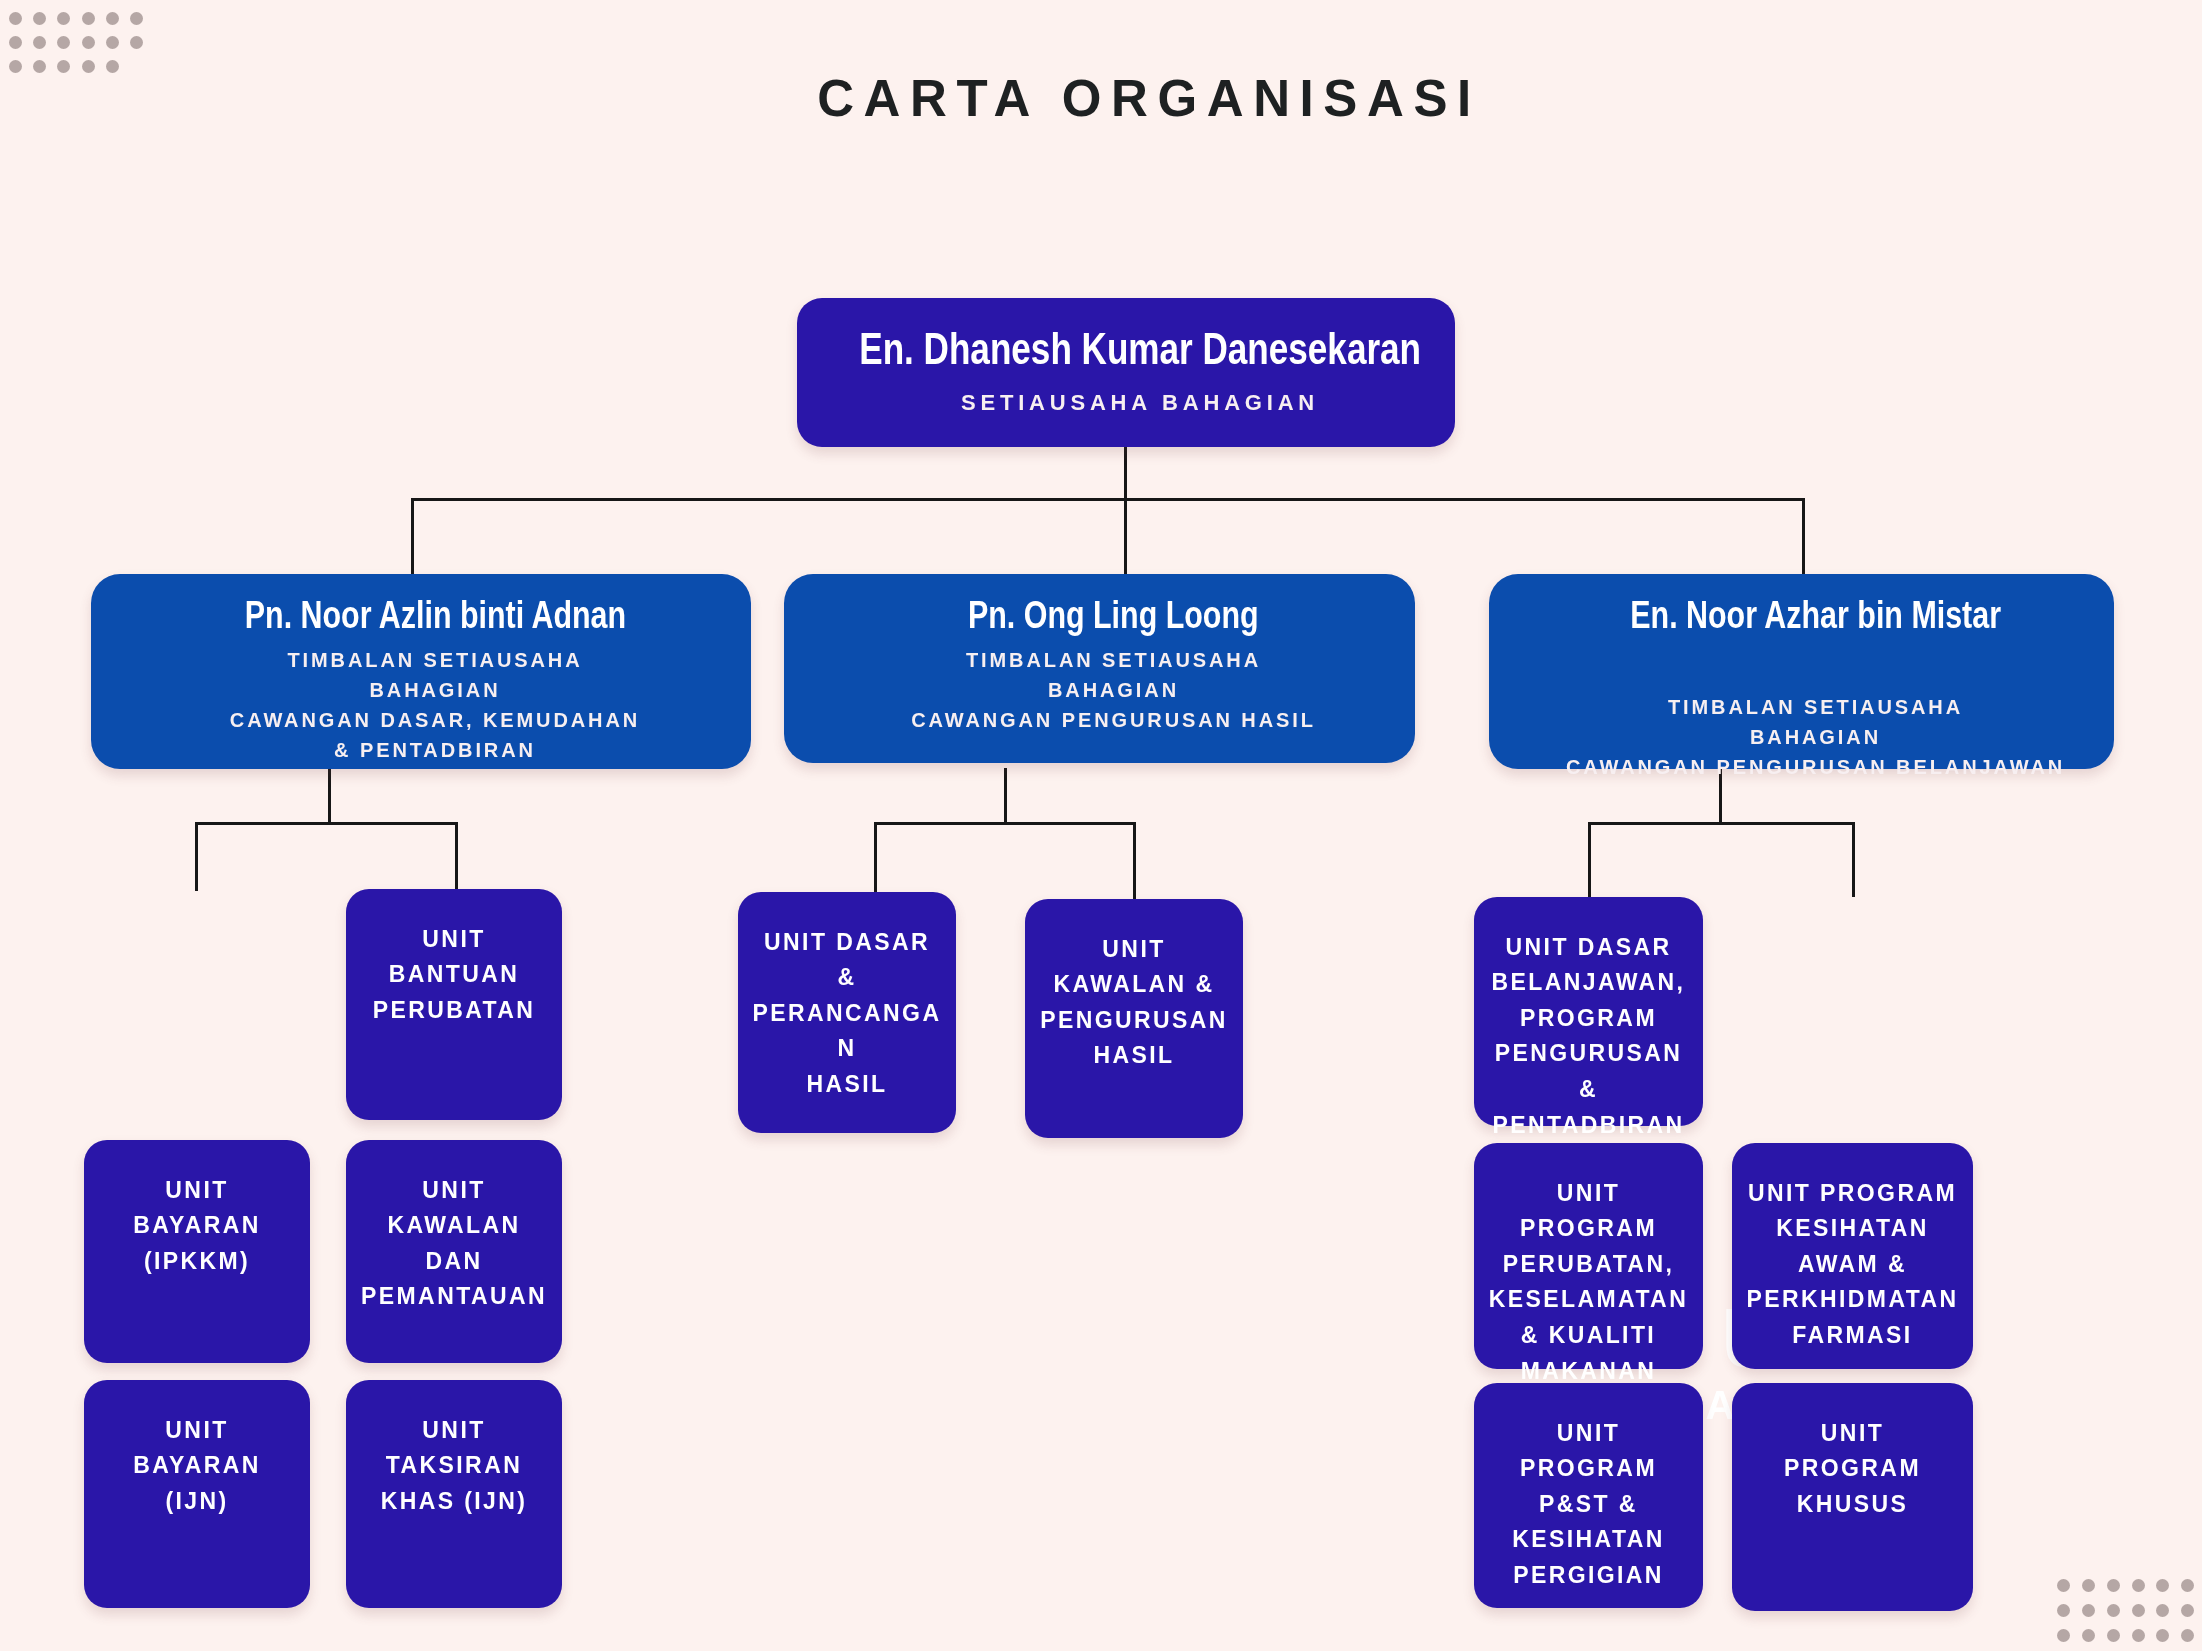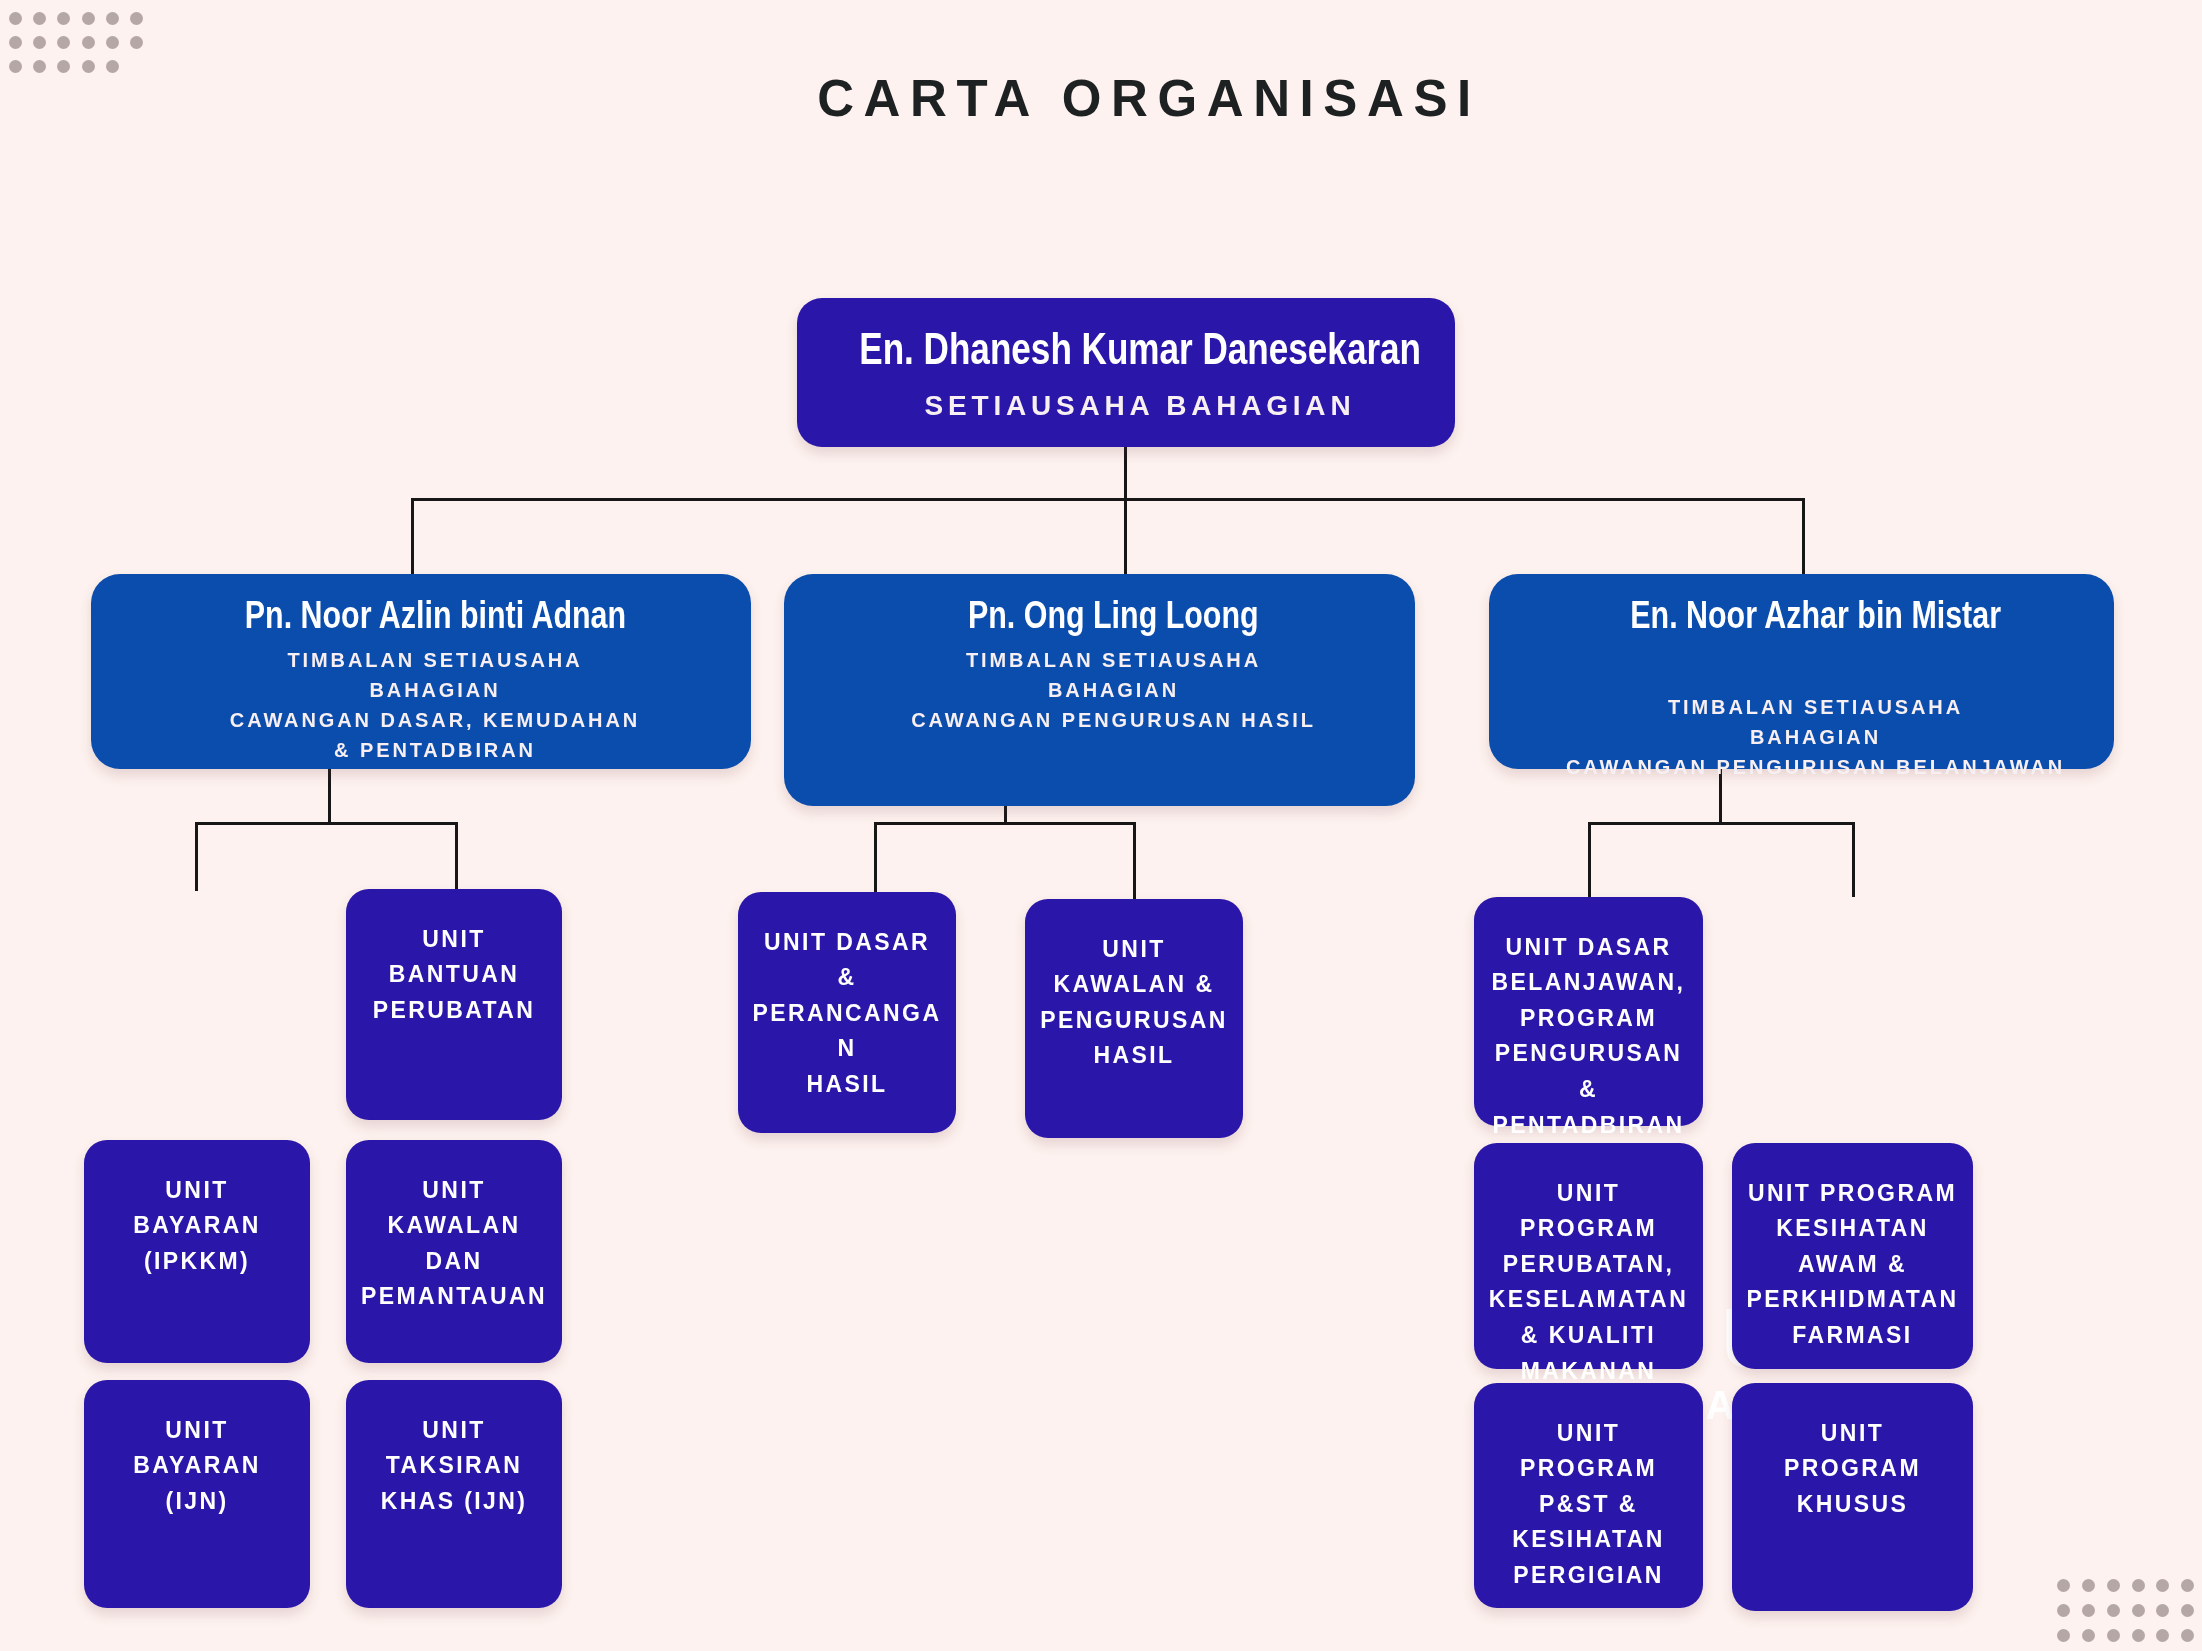--- a/index.html
+++ b/index.html
@@ -26,21 +26,21 @@
     padding-left:28px;
   }
   .box-dark{background:#2a16a8;border-radius:25px;}
   .box-blue{background:#0b4dad;border-radius:29px;}
   .person-name{
     display:inline-block;transform:scaleX(0.78);transform-origin:50% 50%;
     font-weight:bold;white-space:nowrap;color:#fff;
   }
   .root-box{padding-top:25px;}
   .root-box .person-name{font-size:45px;}
-  .root-box .person-role{margin-top:15.3px;font-size:28px;font-weight:bold;letter-spacing:4.8px;color:#f7eff1;}
+  .root-box .person-role{margin-top:15.3px;font-size:22px;font-weight:bold;letter-spacing:4.8px;color:#f7eff1;}
   .branch-box{padding-top:19px;}
   .branch-box .person-name{font-size:39px;}
   .branch-box .person-role{
     margin-top:7.6px;font-size:20px;font-weight:bold;letter-spacing:2.9px;
     line-height:1.5;white-space:pre-line;color:#f7eff1;
   }
   .unit-box{
     padding:32.5px 13.4px 9.6px 13.4px;
     font-size:23px;font-weight:bold;letter-spacing:2.4px;line-height:1.55;
     white-space:pre-line;justify-content:flex-start;
@@ -133,21 +133,21 @@
   </div>
 
   <div class="box box-blue branch-box" style="left:91px;top:574px;width:660px;height:195px;">
     <span class="person-name">Pn. Noor Azlin binti Adnan</span>
     <div class="person-role">TIMBALAN SETIAUSAHA
 BAHAGIAN
 CAWANGAN DASAR, KEMUDAHAN
 &amp; PENTADBIRAN</div>
   </div>
 
-  <div class="box box-blue branch-box" style="left:784px;top:574px;width:631px;height:232px;">
+  <div class="box box-blue branch-box" style="left:784px;top:574px;width:631px;height:189px;">
     <span class="person-name">Pn. Ong Ling Loong</span>
     <div class="person-role">TIMBALAN SETIAUSAHA
 BAHAGIAN
 CAWANGAN PENGURUSAN HASIL</div>
   </div>
 
   <div class="box box-blue branch-box" style="left:1489px;top:574px;width:625px;height:195px;gap:47px;">
     <span class="person-name">En. Noor Azhar bin Mistar</span>
     <div class="person-role">TIMBALAN SETIAUSAHA
 BAHAGIAN

